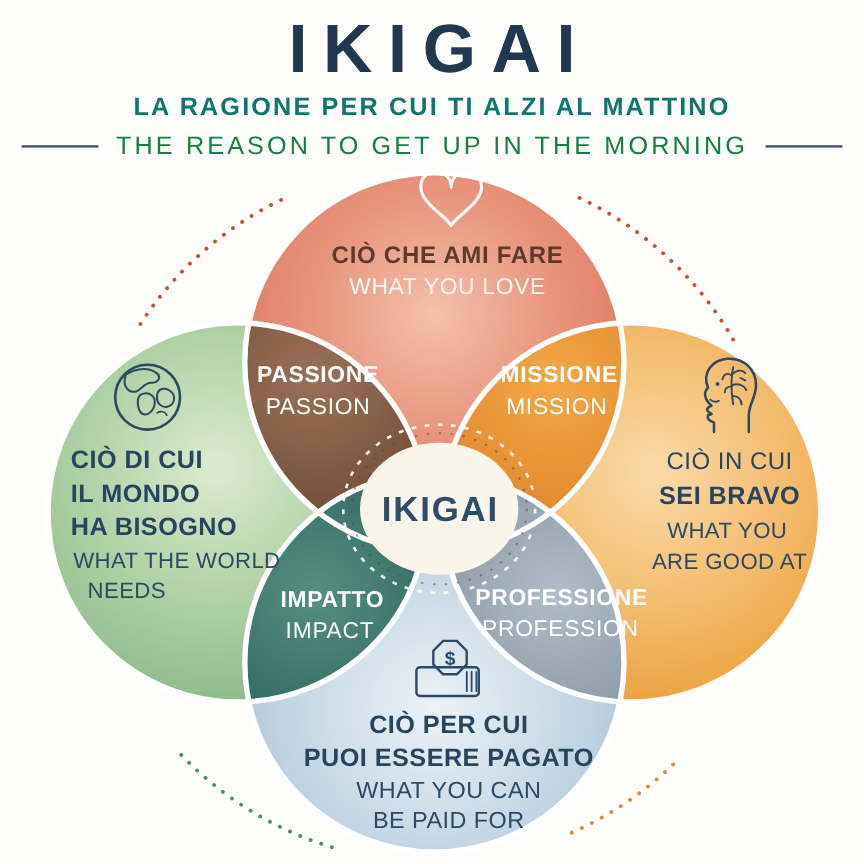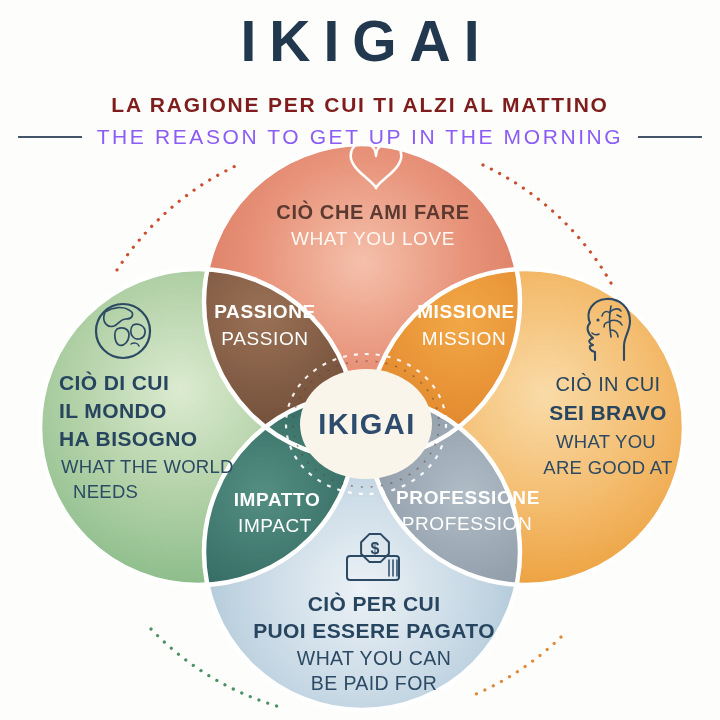--- a/index.html
+++ b/index.html
@@ -14,28 +14,28 @@
   .header{
     position:absolute;left:0;top:0;width:720px;text-align:center;z-index:5;
     pointer-events:none;
   }
   .title{
     font-size:57px;font-weight:700;letter-spacing:13px;text-indent:13px;
     color:#22384e;margin-top:12px;line-height:1.05;
   }
   .subtitle-it{
     font-size:21px;font-weight:700;letter-spacing:1.8px;
-    color:#7f1d1d;margin-top:21px;
+    color:#0f766e;margin-top:6px;
   }
   .subtitle-en-row{
     display:flex;align-items:center;justify-content:center;gap:15px;margin-top:8px;
   }
   .hline{width:64px;height:2px;background:#42546a;}
   .subtitle-en{
-    font-size:21px;font-weight:400;letter-spacing:2.6px;color:#8b5cf6;
+    font-size:21px;font-weight:400;letter-spacing:2.6px;color:#15803d;
   }
   svg text{font-family:"Liberation Sans", sans-serif;}
   .t-love-it{fill:#5c3a31;font-weight:700;font-size:20px;letter-spacing:.6px;}
   .t-love-en{fill:#fef8f2;font-size:19px;letter-spacing:.6px;}
   .ov-b{fill:#ffffff;font-weight:700;font-size:19px;letter-spacing:.6px;}
   .ov-r{fill:#ffffff;font-size:19px;letter-spacing:.6px;}
   .t-navy-b{fill:#27455f;font-weight:700;font-size:21px;letter-spacing:.4px;}
   .t-navy-r{fill:#2c4a64;font-size:18.5px;letter-spacing:.3px;}
   .t-right-l1{fill:#27455f;font-size:20px;letter-spacing:.4px;}
   .t-bottom-en{fill:#2c4a64;font-size:19.5px;letter-spacing:.4px;}

